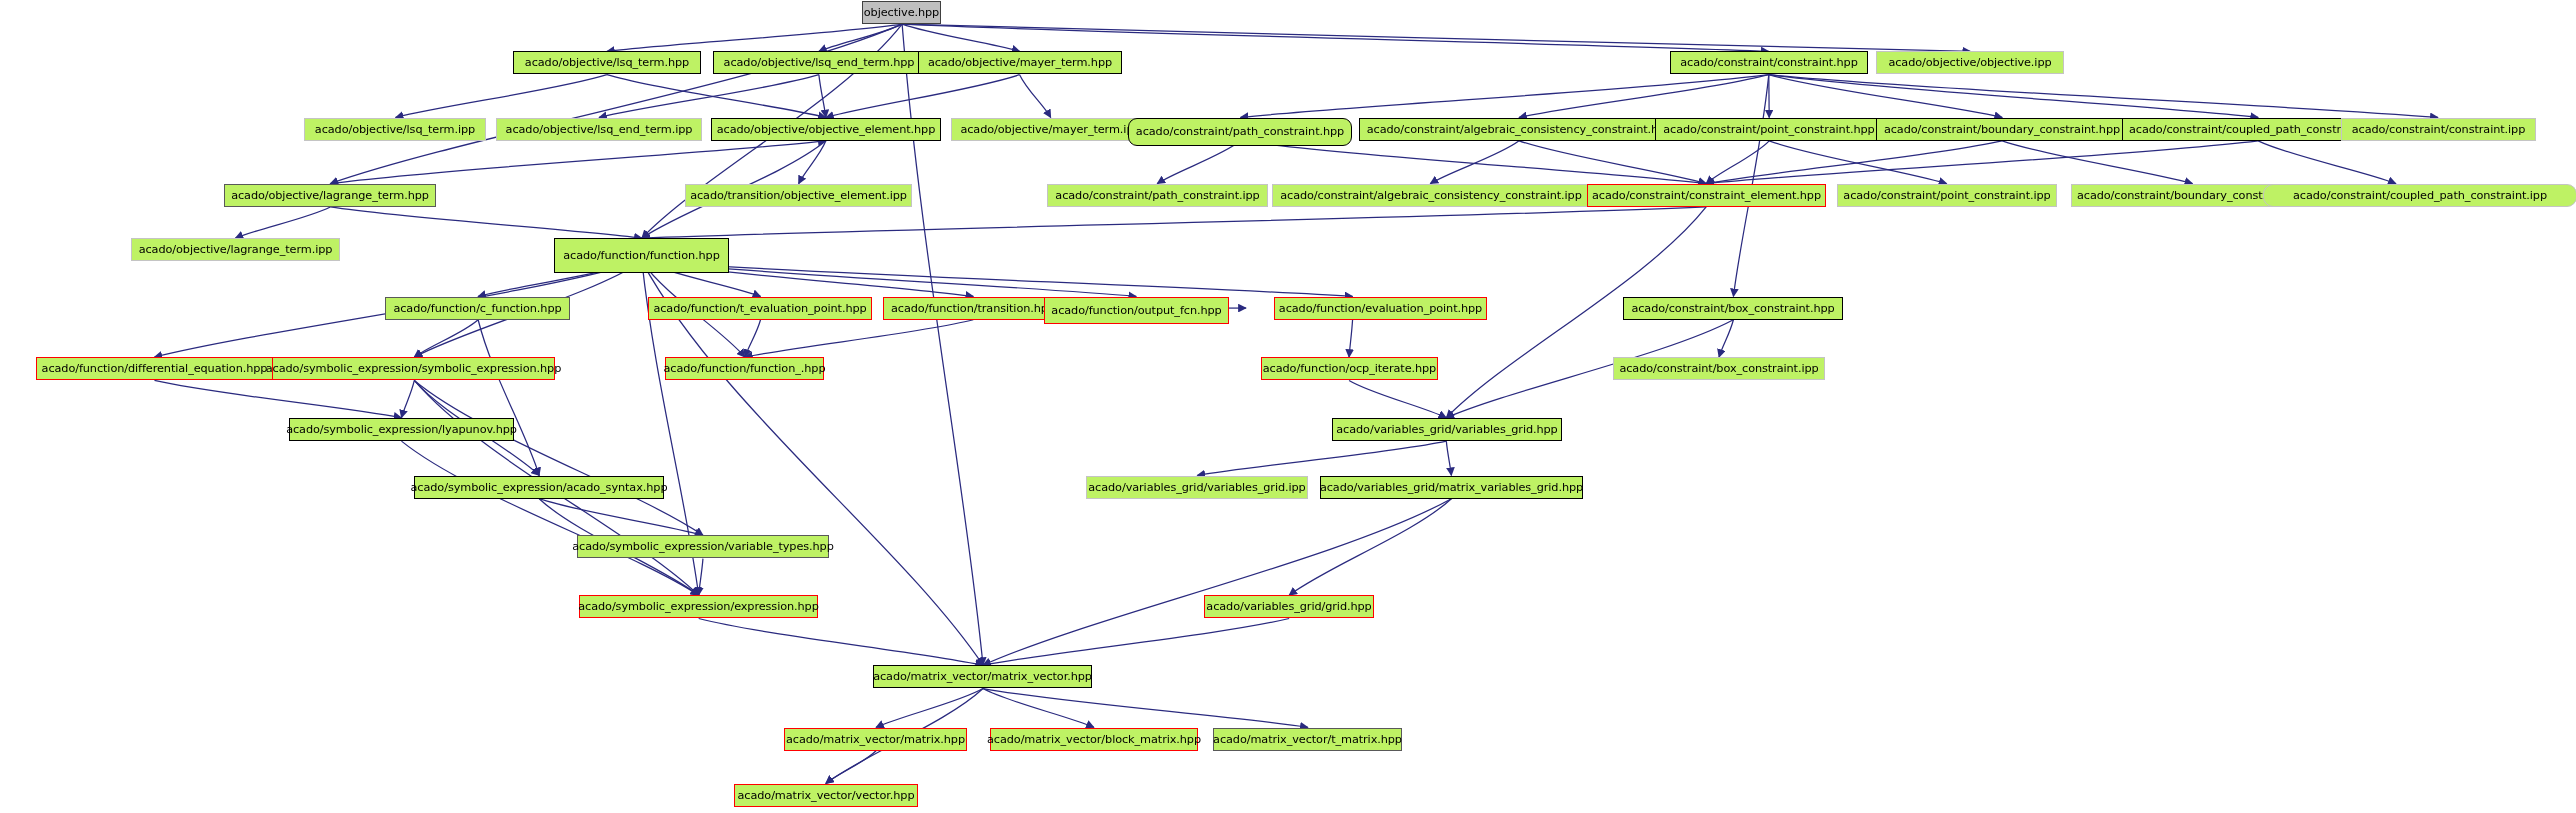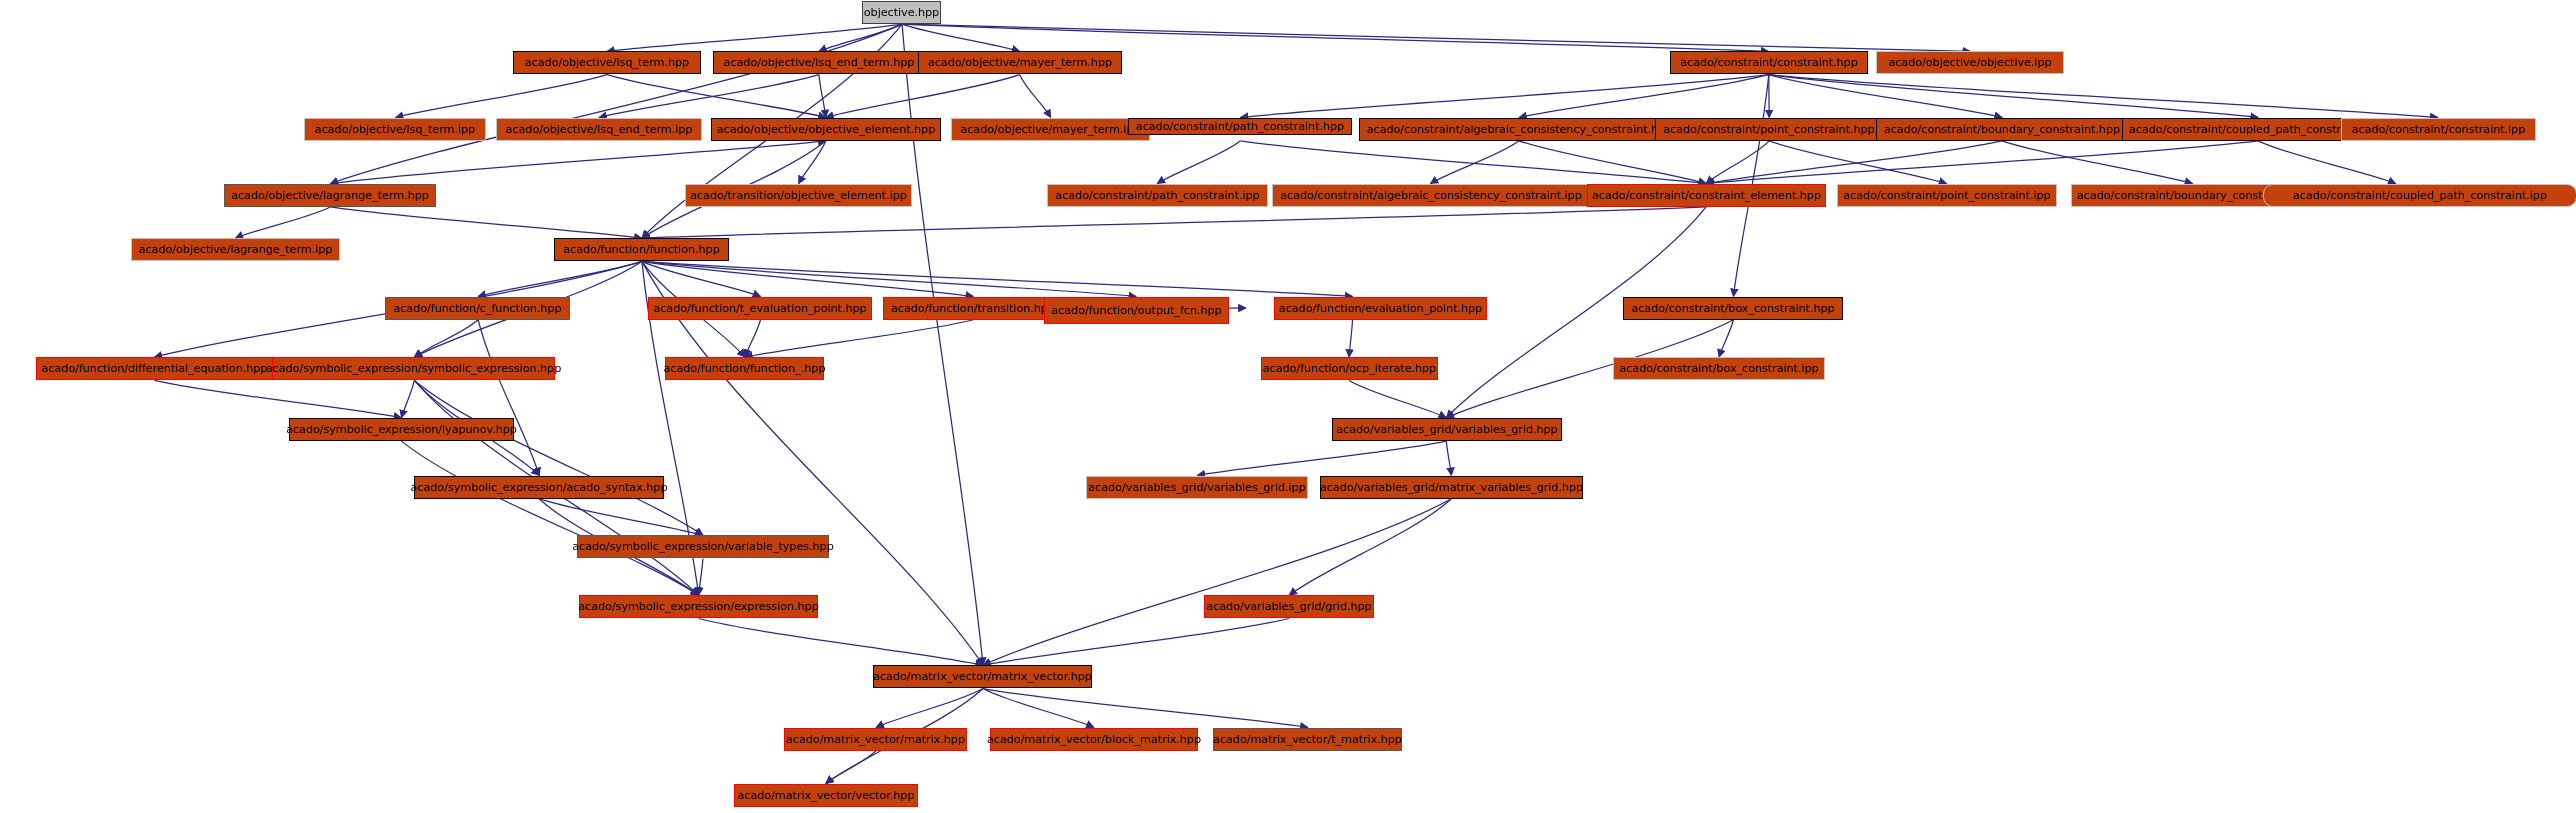--- a/index.html
+++ b/index.html
@@ -17,21 +17,21 @@
     width:2576px;
     height:813px;
     pointer-events:none;
   }
   .node{
     position:absolute;
     box-sizing:border-box;
     display:flex;
     align-items:center;
     justify-content:center;
-    background:#c2410c;
+    background:#bef264;
     white-space:nowrap;
     line-height:1;
     letter-spacing:-0.1px;
     z-index:5;
   }
   .node .lbl{
     display:block;
     text-align:center;
     font-size:11.3px;
     color:#000000;
@@ -155,21 +155,21 @@
     </div>
     <div class="node n-gray" style="left: 496px; top: 118px; width: 206px; height: 23px;">
       <span class="lbl">acado/objective/lsq_end_term.ipp</span>
     </div>
     <div class="node n-black" style="left: 711px; top: 118px; width: 230px; height: 23px;">
       <span class="lbl">acado/objective/objective_element.hpp</span>
     </div>
     <div class="node n-gray" style="left: 951px; top: 118px; width: 199px; height: 23px;">
       <span class="lbl">acado/objective/mayer_term.ipp</span>
     </div>
-    <div class="node n-black" style="left: 1128px; top: 118px; width: 224px; height: 17px;">
+    <div class="node n-black" style="left: 1128px; top: 118px; width: 224px; height: 28px; border-radius: 9px;">
       <span class="lbl">acado/constraint/path_constraint.hpp</span>
     </div>
     <div class="node n-black" style="left: 1359px; top: 118px; width: 321px; height: 23px;">
       <span class="lbl">acado/constraint/algebraic_consistency_constraint.hpp</span>
     </div>
     <div class="node n-black" style="left: 1655px; top: 118px; width: 228px; height: 23px;">
       <span class="lbl">acado/constraint/point_constraint.hpp</span>
     </div>
     <div class="node n-black" style="left: 1876px; top: 118px; width: 252px; height: 23px; justify-content: center;">
       <span class="lbl">acado/constraint/boundary_constraint.hpp</span>
@@ -200,21 +200,21 @@
     </div>
     <div class="node n-gray" style="left: 2071px; top: 184px; width: 244px; height: 23px;">
       <span class="lbl">acado/constraint/boundary_constraint.ipp</span>
     </div>
     <div class="node n-gray" style="left: 2263px; top: 184px; width: 314px; height: 23px; border-radius: 10px;">
       <span class="lbl">acado/constraint/coupled_path_constraint.ipp</span>
     </div>
     <div class="node n-gray" style="left: 131px; top: 238px; width: 209px; height: 23px;">
       <span class="lbl">acado/objective/lagrange_term.ipp</span>
     </div>
-    <div class="node n-black" style="left: 554px; top: 238px; width: 175px; height: 23px;">
+    <div class="node n-black" style="left: 554px; top: 238px; width: 175px; height: 35px;">
       <span class="lbl">acado/function/function.hpp</span>
     </div>
     <div class="node n-darkgray" style="left: 385px; top: 297px; width: 185px; height: 23px;">
       <span class="lbl">acado/function/c_function.hpp</span>
     </div>
     <div class="node n-red" style="left: 648px; top: 297px; width: 224px; height: 23px;">
       <span class="lbl">acado/function/t_evaluation_point.hpp</span>
     </div>
     <div class="node n-red" style="left: 883px; top: 297px; width: 180px; height: 23px;">
       <span class="lbl">acado/function/transition.hpp</span>

